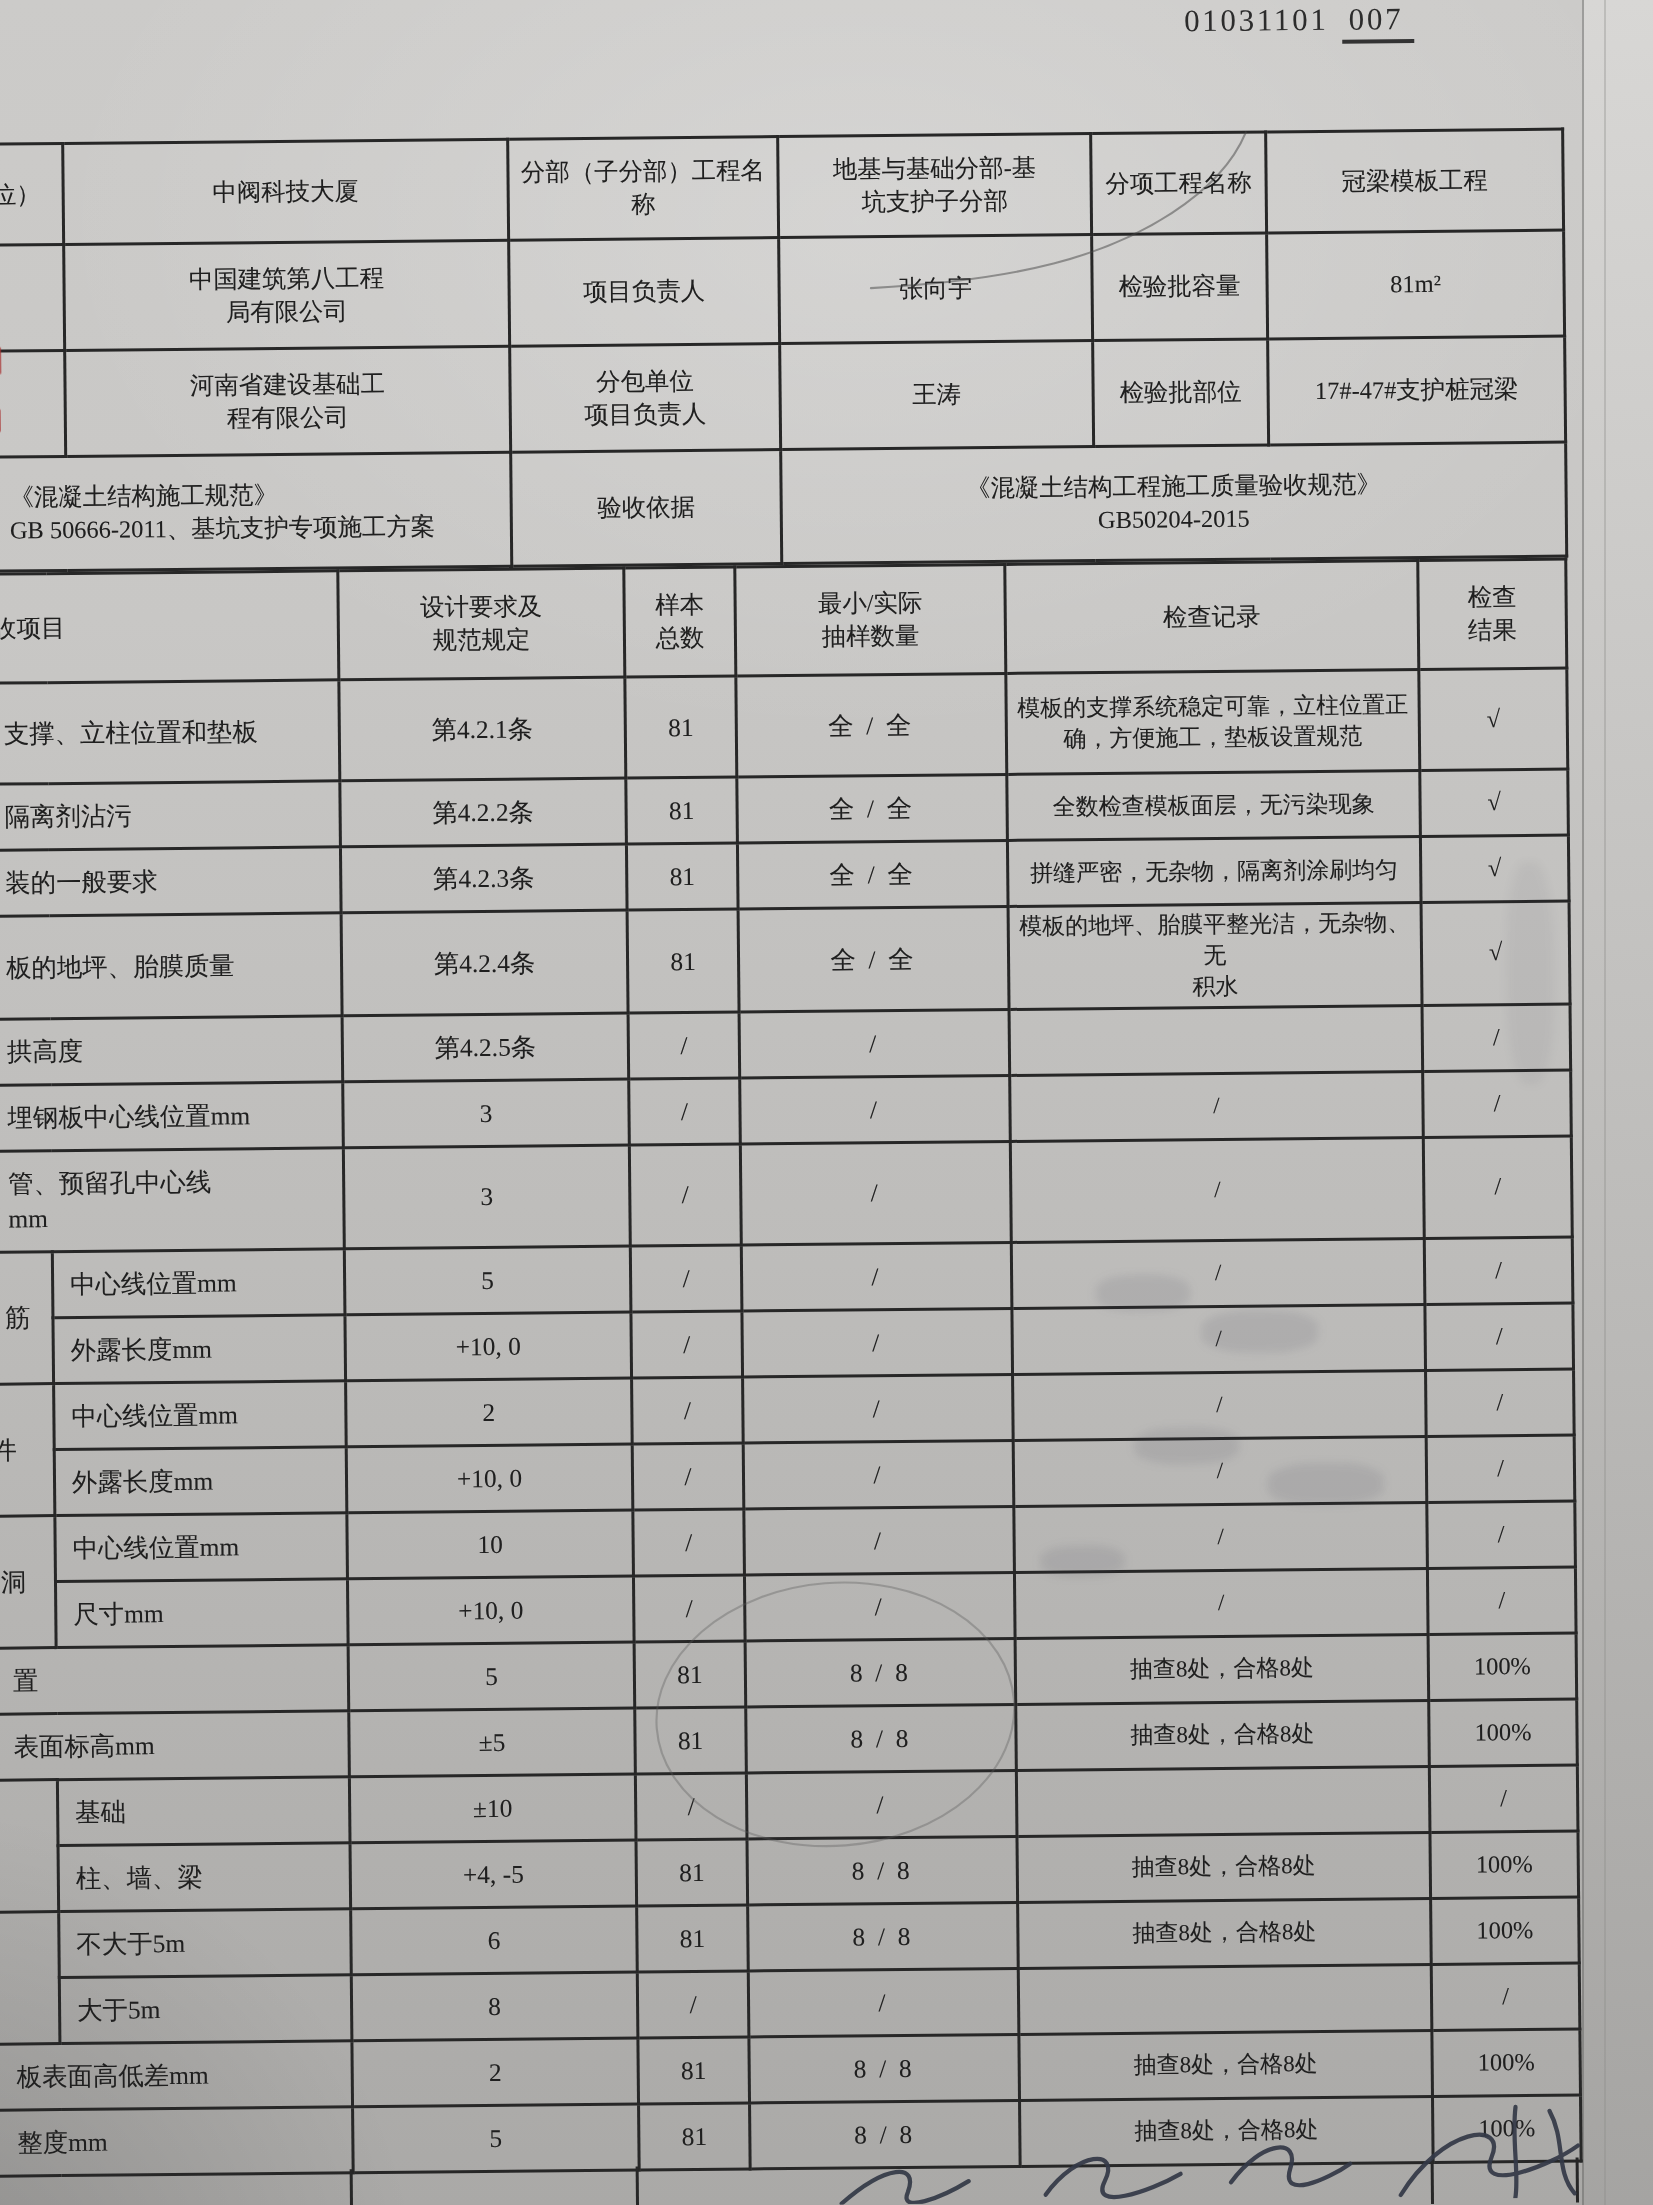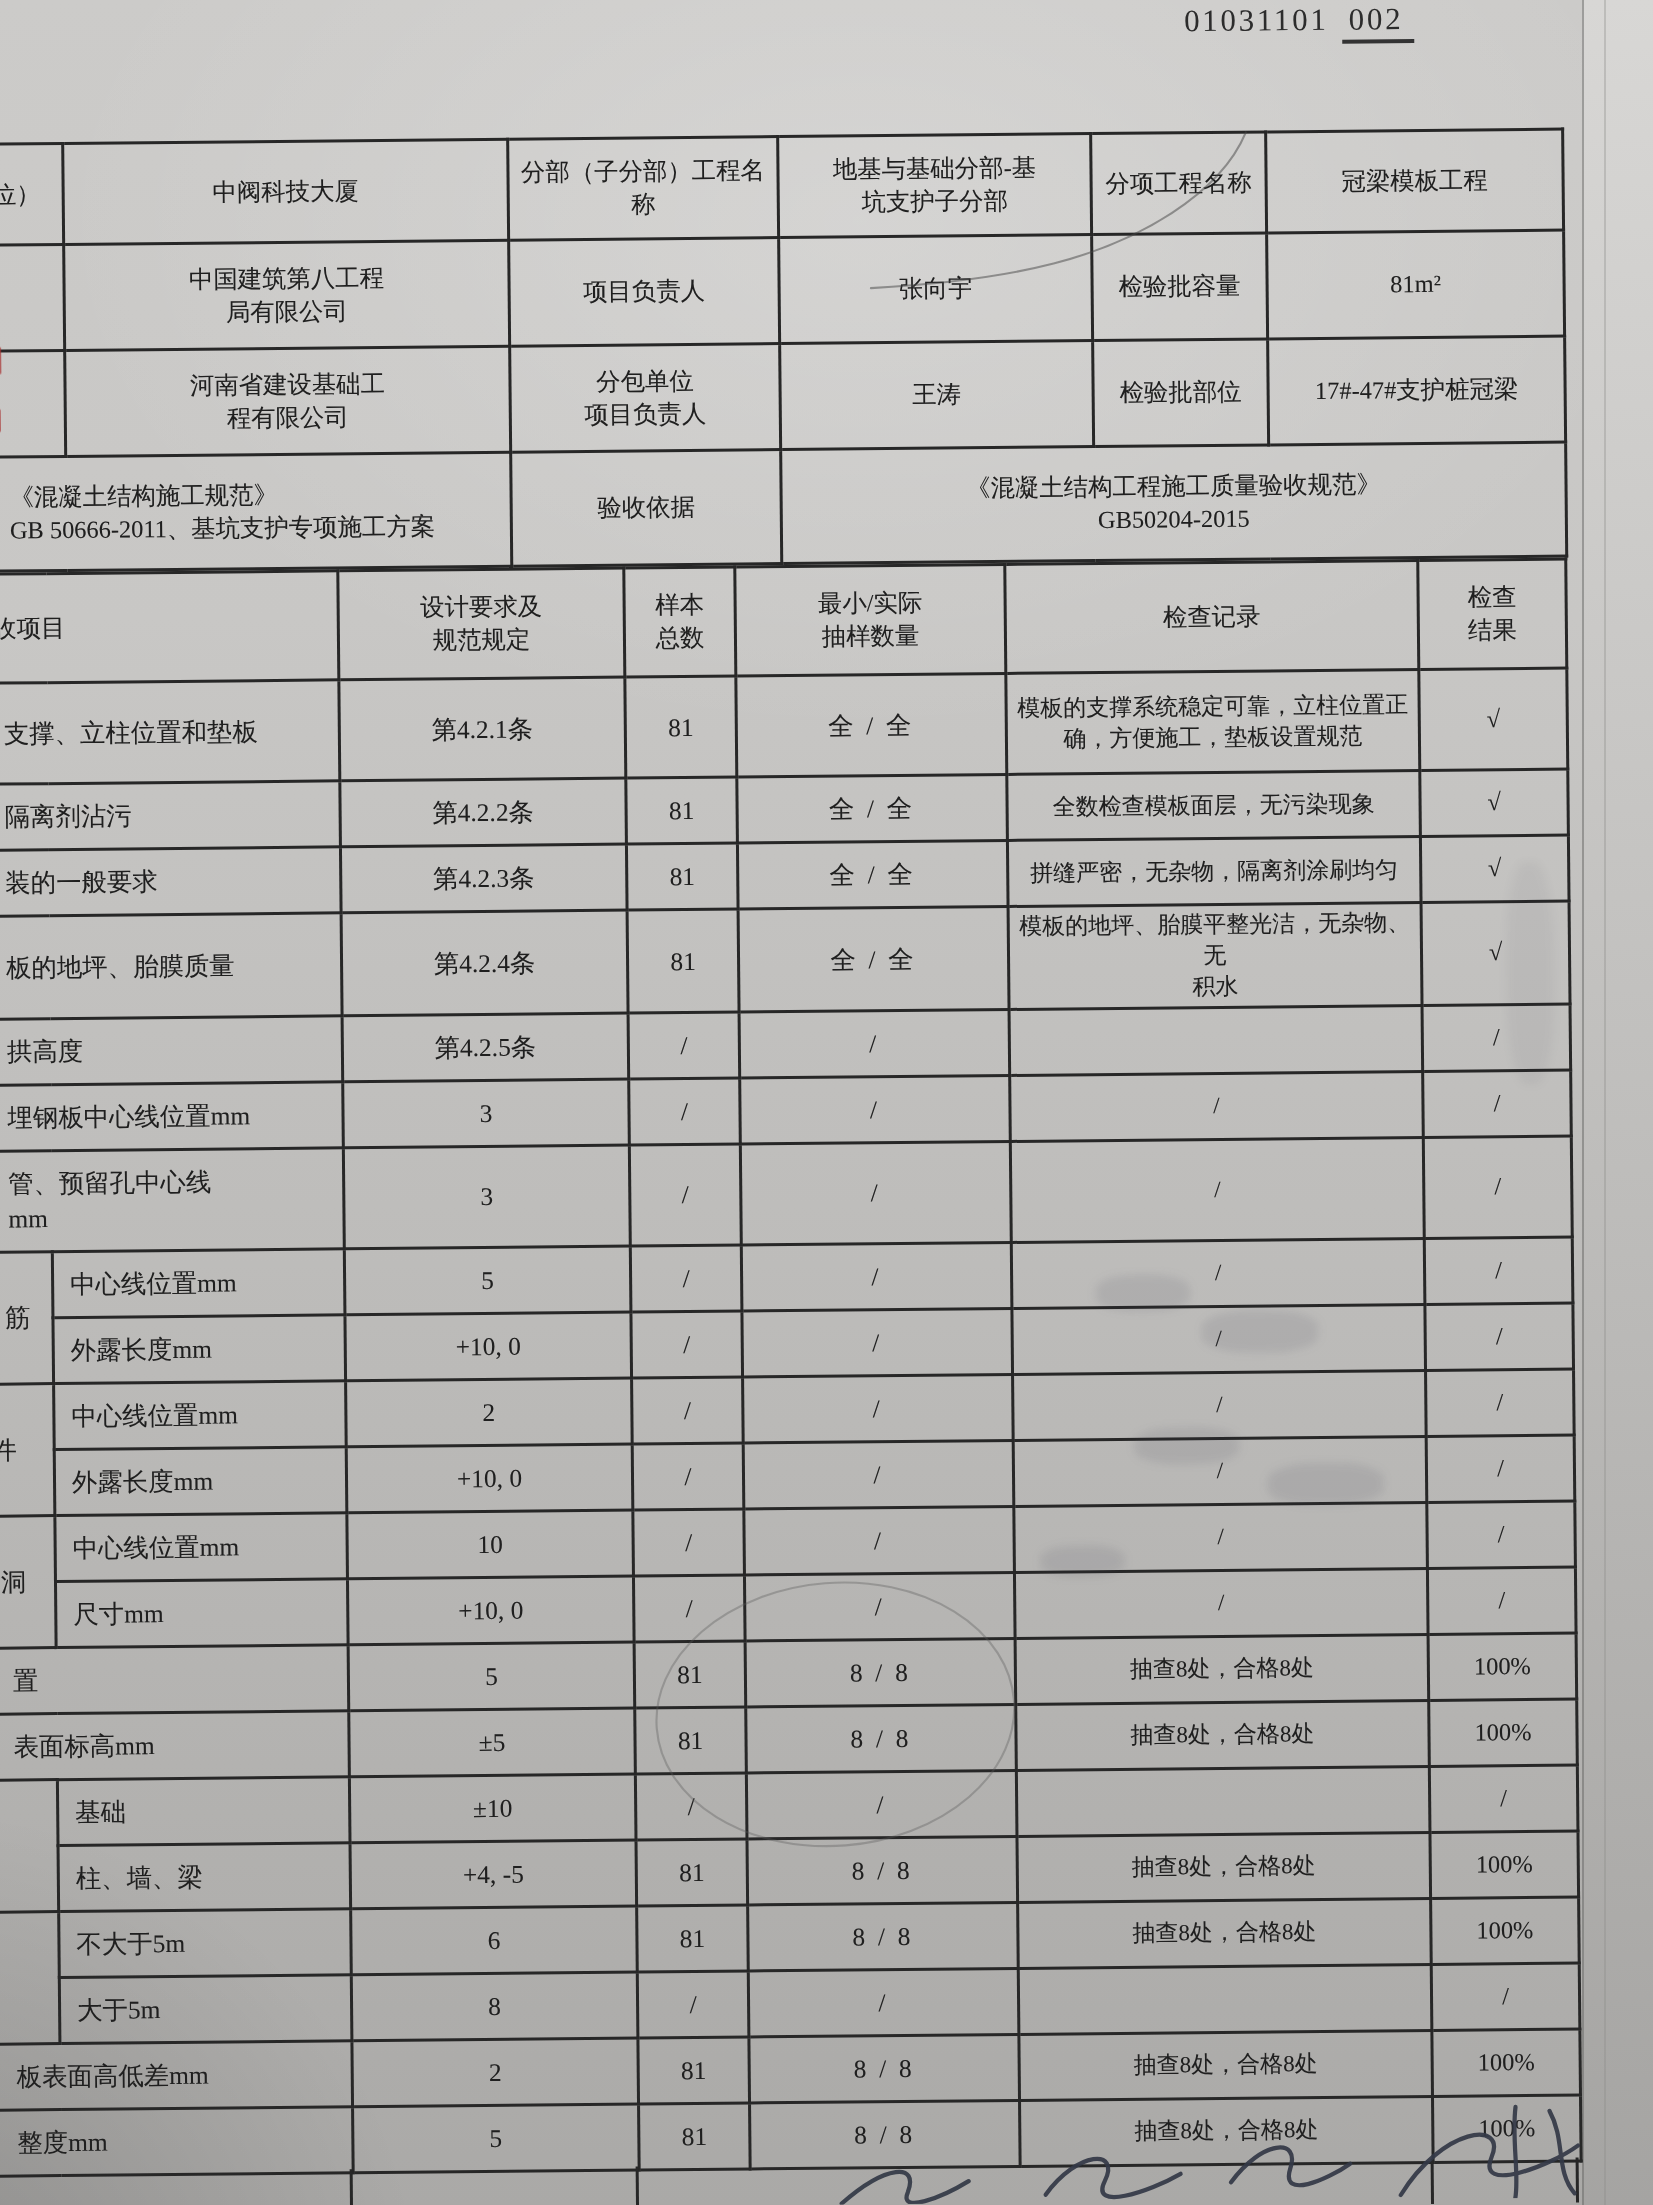--- a/index.html
+++ b/index.html
@@ -43,21 +43,21 @@
 </head>
 <body>
 
 <div class="photo"></div>
 <div class="page-edge">
     <div class="crease"></div>
   </div>
 
 <div class="sheet">
 
-  <div class="code"><span>01031101</span><span class="suf">002</span></div>
+  <div class="code"><span>01031101</span><span class="suf">007</span></div>
 
   <div class="tablewrap">
     <table class="hdr">
       <colgroup>
           <col style="width:228px">
           <col style="width:445px">
           <col style="width:270px">
           <col style="width:313px">
           <col style="width:175px">
           <col style="width:297px">

